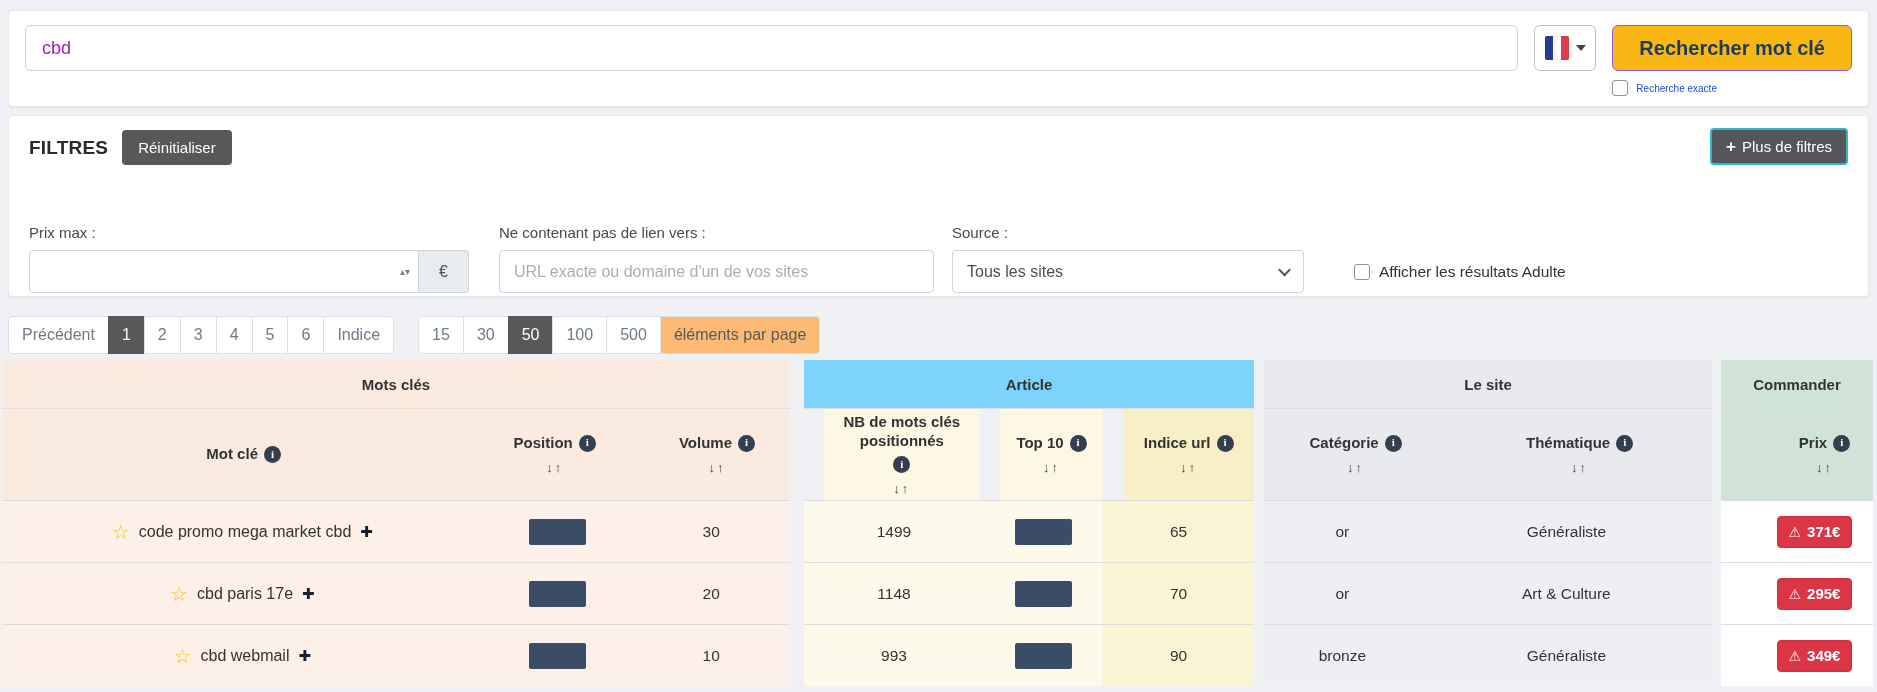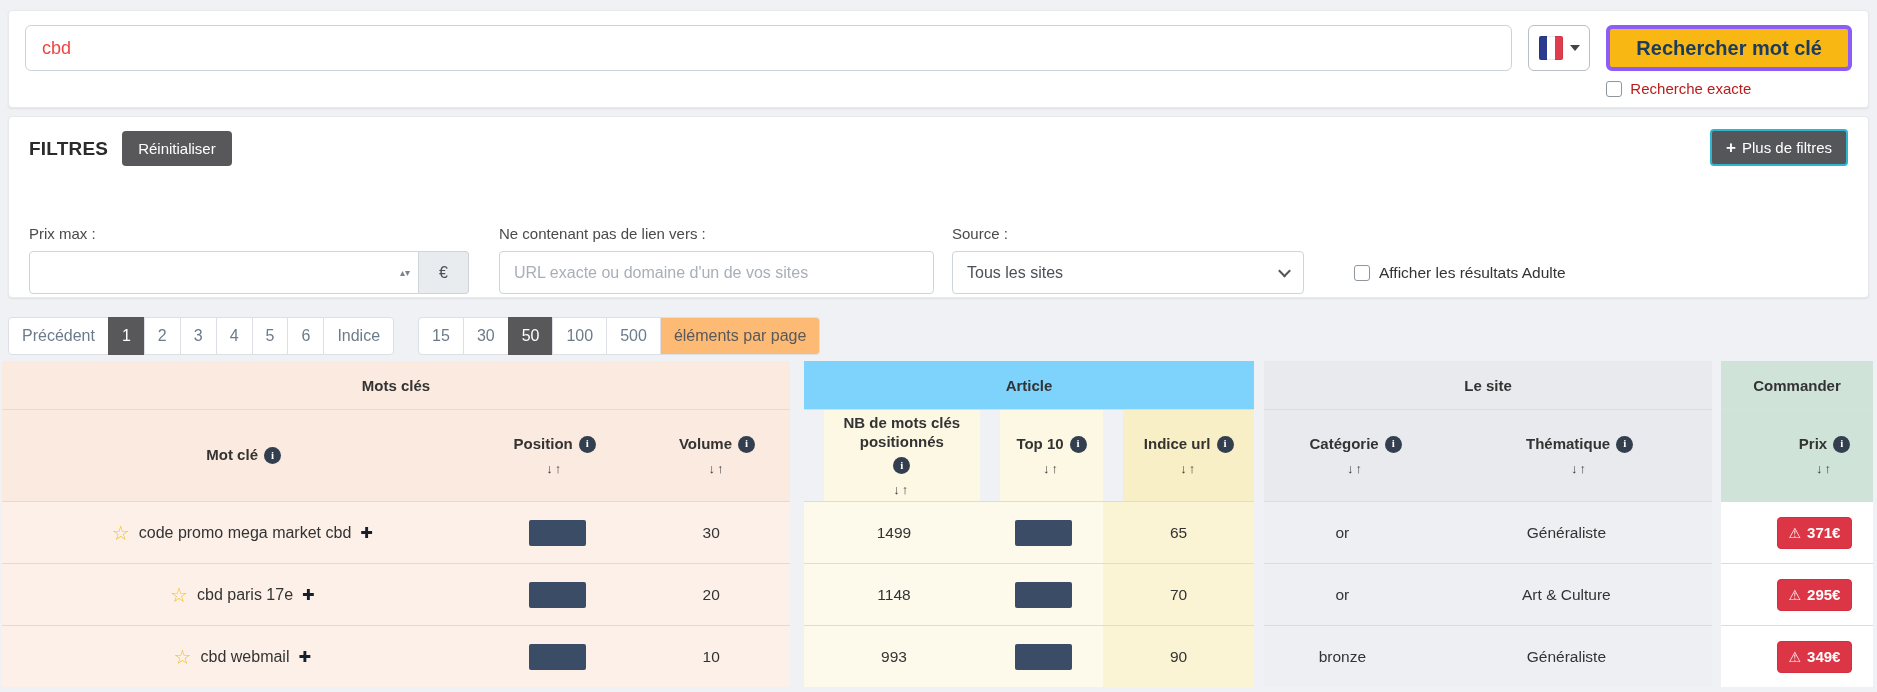--- a/index.html
+++ b/index.html
@@ -14,43 +14,43 @@
     border:1px solid #e7e9ec;
     border-radius:4px;
     box-shadow:0 1px 2px rgba(0,0,0,.07);
     margin:0 8px;
   }
   
   .search-card { margin-top:10px; padding:14px 16px 10px; }
   .search-row { display:flex; align-items:flex-start; gap:16px; }
   .search-input {
     flex:1; height:46px; border:1px solid #ccd3da; border-radius:6px;
-    font-size:18px; color:#ef4444; padding:0 16px; outline:none;
+    font-size:18px; color:#a21caf; padding:0 16px; outline:none;
     font-family:inherit;
   }
   .flag-btn {
     width:62px; height:46px; background:#fff; border:1px solid #b9bfc5;
     border-radius:6px; display:flex; align-items:center; justify-content:center; gap:7px;
     cursor:pointer;
   }
   .flag {
     width:24px; height:24px; border-radius:2px;
     background:linear-gradient(to right, #2a3b8f 0 33.3%, #ffffff 33.3% 66.6%, #df3c4d 66.6% 100%);
     box-shadow:0 0 0 1px rgba(0,0,0,.08) inset;
   }
   .caret-down { width:0; height:0; border-left:5px solid transparent; border-right:5px solid transparent; border-top:6px solid #444; }
   .search-btn-col { display:flex; flex-direction:column; align-items:flex-start; }
   .search-btn {
-    height:46px; padding:0 26px; background:#f9b713; border:4px solid #8b5cf6;
+    height:46px; padding:0 26px; background:#f9b713; border:1px solid #8b5cf6;
     border-radius:6px; color:#1b3c60; font-size:20px; font-weight:600; cursor:pointer;
     font-family:inherit; white-space:nowrap;
   }
   .exact-row { display:flex; align-items:center; gap:8px; margin-top:9px; }
   .checkbox { width:16px; height:16px; border:1px solid #8f969d; border-radius:3px; background:#fff; display:inline-block; cursor:pointer; flex:none; }
-  .exact-label { font-size:15px; color:#b91c1c; }
+  .exact-label { font-size:10px; color:#1d4ed8; }
   
   .filters-card { margin-top:8px; height:182px; padding:14px 20px; position:relative; }
   .filters-head { display:flex; align-items:center; gap:14px; }
   .filters-title { font-size:19px; font-weight:bold; color:#2b2b2b; letter-spacing:.2px; }
   .btn-dark {
     background:#58585a; color:#fff; border:none; border-radius:4px;
     font-size:15px; padding:9px 16px; cursor:pointer; font-family:inherit;
   }
   .more-filters {
     position:absolute; top:12px; right:20px;

